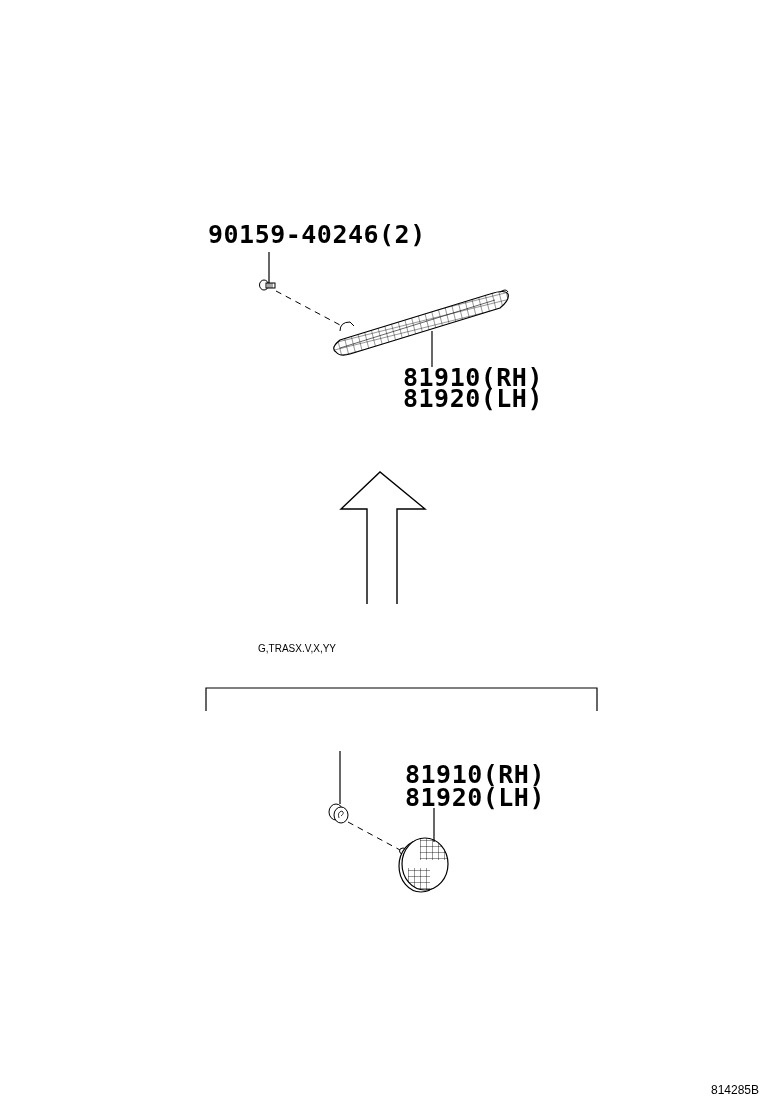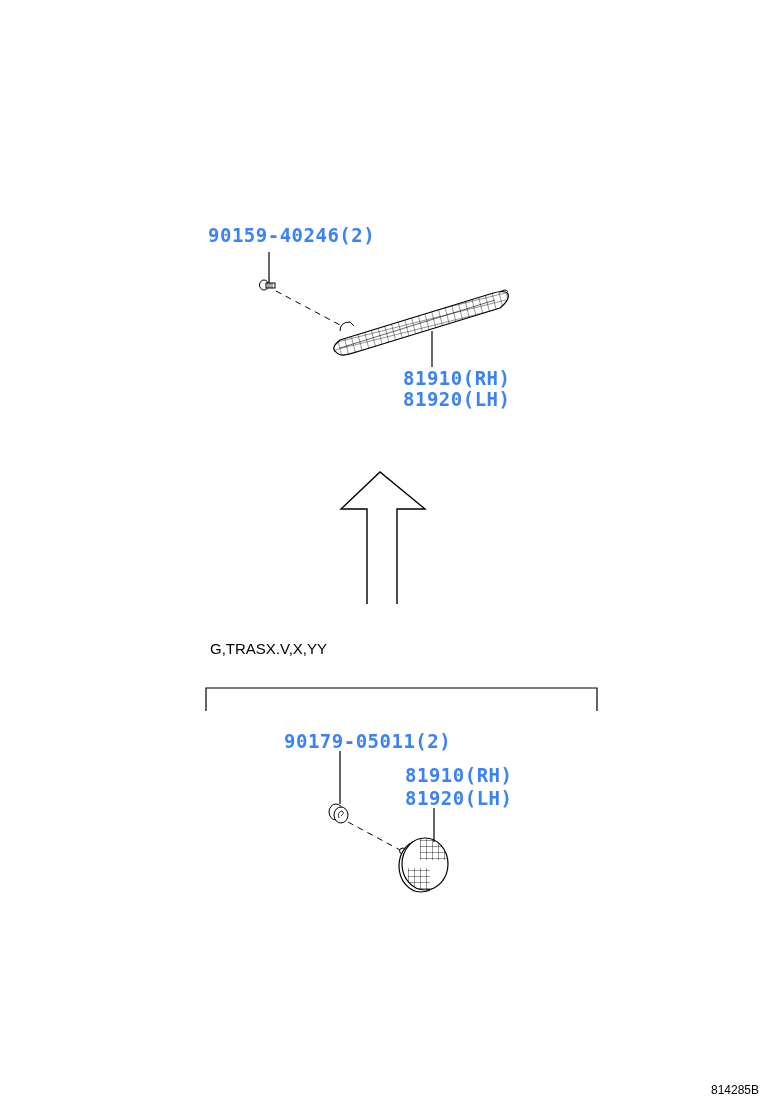--- a/index.html
+++ b/index.html
@@ -1,19 +1,19 @@
 <!DOCTYPE html>
 <html><head>
 <meta charset="utf-8">
 <style>
   html, body { margin: 0; padding: 0; background: #ffffff; }
   body { width: 760px; height: 1112px; position: relative; overflow: hidden; font-family: "DejaVu Sans Mono", monospace; }
   .diagram { position: absolute; left: 0; top: 0; width: 760px; height: 1112px; }
-  .label-bold { position: absolute; font-family: "DejaVu Sans Mono", monospace; font-weight: bold; font-size: 19px; color: #3b82f6; letter-spacing: 0.5px; white-space: nowrap; line-height: 22px; }
-  .label-small { position: absolute; font-family: "Liberation Sans", sans-serif; font-size: 15px; color: #000; white-space: nowrap; line-height: 18px; }
+  .label-bold { position: absolute; font-family: "DejaVu Sans Mono", monospace; font-weight: bold; font-size: 25px; color: #000000; letter-spacing: 0.5px; white-space: nowrap; line-height: 22px; }
+  .label-small { position: absolute; font-family: "Liberation Sans", sans-serif; font-size: 10px; color: #000; white-space: nowrap; line-height: 18px; margin-left: 48px; }
   .ref { position: absolute; font-family: "Liberation Sans", sans-serif; font-size: 12px; color: #000; white-space: nowrap; margin-left: 25px; }
   svg { position: absolute; left: 0; top: 0; }
 </style>
 </head>
 <body>
 
 <div class="diagram">
 
   <svg width="760" height="1112" viewBox="0 0 760 1112">
     <defs>
@@ -79,18 +79,17 @@
 
     <line x1="434" y1="808" x2="434" y2="842" stroke="#000" stroke-width="1.2"></line>
   </svg>
 
   <div class="label-bold" style="left:208px; top:224px;">90159-40246(2)</div>
   <div class="label-bold" style="left:403px; top:367px;">81910(RH)</div>
   <div class="label-bold" style="left:403px; top:388px;">81920(LH)</div>
 
   <div class="label-small" style="left:210px; top:640px;">G,TRASX.V,X,YY</div>
 
-  <div class="label-bold" style="left:284px; top:730px;">90179-05011(2)</div>
   <div class="label-bold" style="left:405px; top:764px;">81910(RH)</div>
   <div class="label-bold" style="left:405px; top:787px;">81920(LH)</div>
 
   <div class="ref" style="left:686px; top:1083px;">814285B</div>
 </div>
 
 </body></html>

